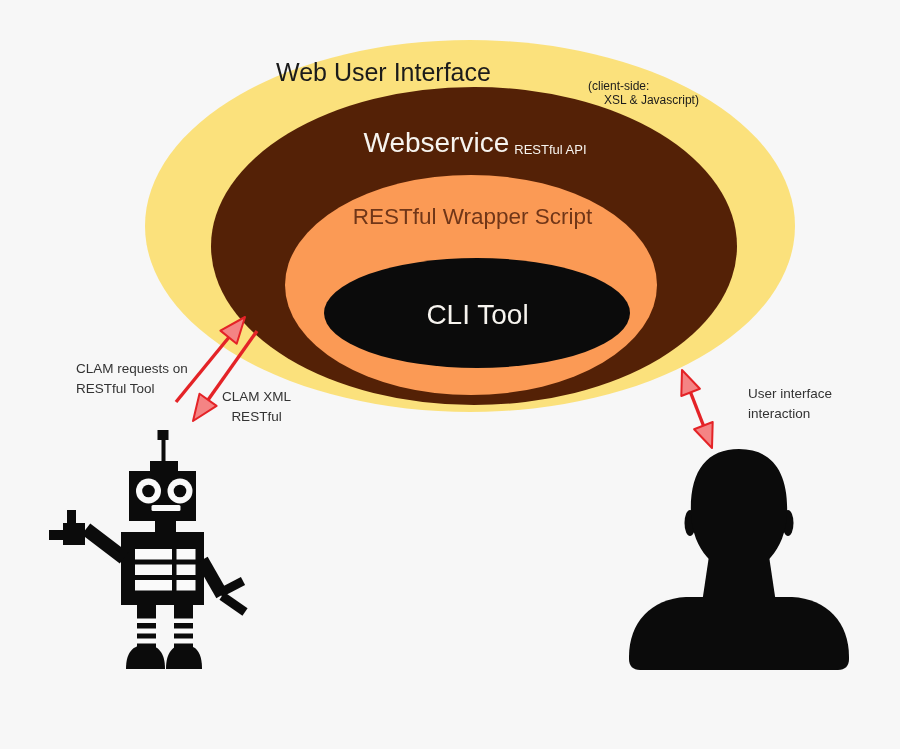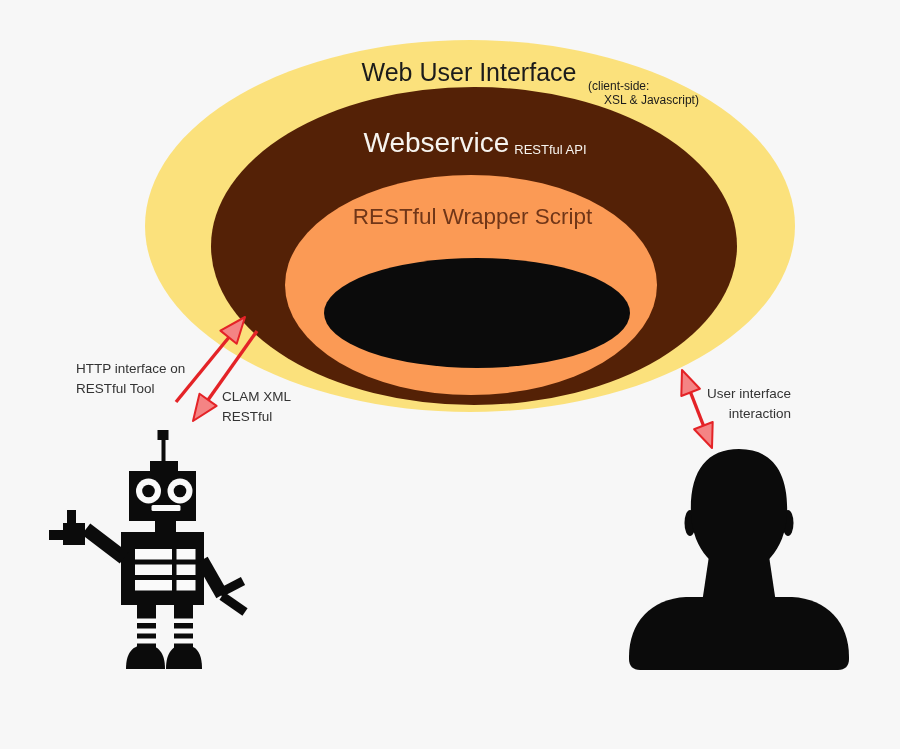--- a/index.html
+++ b/index.html
@@ -15,32 +15,32 @@
     position:relative;
     overflow:hidden;
   }
   .canvas{position:absolute;inset:0;width:900px;height:749px;}
   .ellipse{position:absolute;border-radius:50%;}
   .e-webui{left:145px;top:40px;width:650px;height:372px;background:var(--web-ui);}
   .e-webservice{left:211px;top:87px;width:526px;height:318px;background:var(--webservice);}
   .e-service{left:285px;top:175px;width:372px;height:220px;background:var(--service-config);}
   .e-cli{left:324px;top:258px;width:306px;height:110px;background:var(--cli);}
   .txt{position:absolute;}
-  .t-webui{left:269px;top:58px;width:400px;text-align:center;font-size:25px;color:var(--text-dark);}
+  .t-webui{left:276px;top:58px;width:400px;font-size:25px;color:var(--text-dark);}
   .t-webui-note{left:588px;top:80px;font-size:12px;line-height:13.5px;color:var(--text-dark);}
   .t-webui-note .line2{display:block;padding-left:16px;}
   .t-webservice{left:270px;top:128px;width:410px;display:flex;justify-content:center;align-items:flex-end;color:var(--text-light);}
   .t-webservice .big{font-size:28px;line-height:30px;}
   .t-webservice .sub{font-size:13px;line-height:16px;margin-left:5px;}
   .t-service{left:300px;top:203px;width:345px;text-align:center;font-size:22.5px;line-height:28.5px;color:var(--service-text);}
   .t-cli{left:327px;top:299px;width:301px;text-align:center;font-size:28px;color:var(--text-light);}
   .t-label{font-size:13.5px;line-height:19.5px;color:var(--text-label);}
   .t-http{left:76px;top:359px;}
-  .t-clam{left:222px;top:387px;}
-  .t-user{left:707px;top:384px;text-align:right;}
+  .t-clam{left:222px;top:387px;text-align:center;}
+  .t-user{left:748px;top:384px;}
   svg.overlay{position:absolute;left:0;top:0;width:900px;height:749px;}
 </style>
 </head>
 <body>
 
 <div class="canvas">
 
   <div class="ellipse e-webui"></div>
   <div class="ellipse e-webservice"></div>
   <div class="ellipse e-service"></div>
@@ -51,23 +51,24 @@
     <span class="line1">(client-side:</span>
     <span class="line2">XSL &amp; Javascript)</span>
   </div>
   <div class="txt t-webservice">
     <span class="big">Webservice</span>
     <span class="sub">RESTful API</span>
   </div>
   <div class="txt t-service">
     <div>RESTful Wrapper Script</div>
   </div>
+  <div class="txt t-cli">CLI Tool</div>
 
   <div class="txt t-label t-http">
-    <div>HTTP interface on</div>
+    <div>CLAM requests on</div>
     <div>RESTful Tool</div>
   </div>
   <div class="txt t-label t-clam">
     <div>CLAM XML</div>
     <div>RESTful</div>
   </div>
   <div class="txt t-label t-user">
     <div>User interface</div>
     <div>interaction</div>
   </div>

